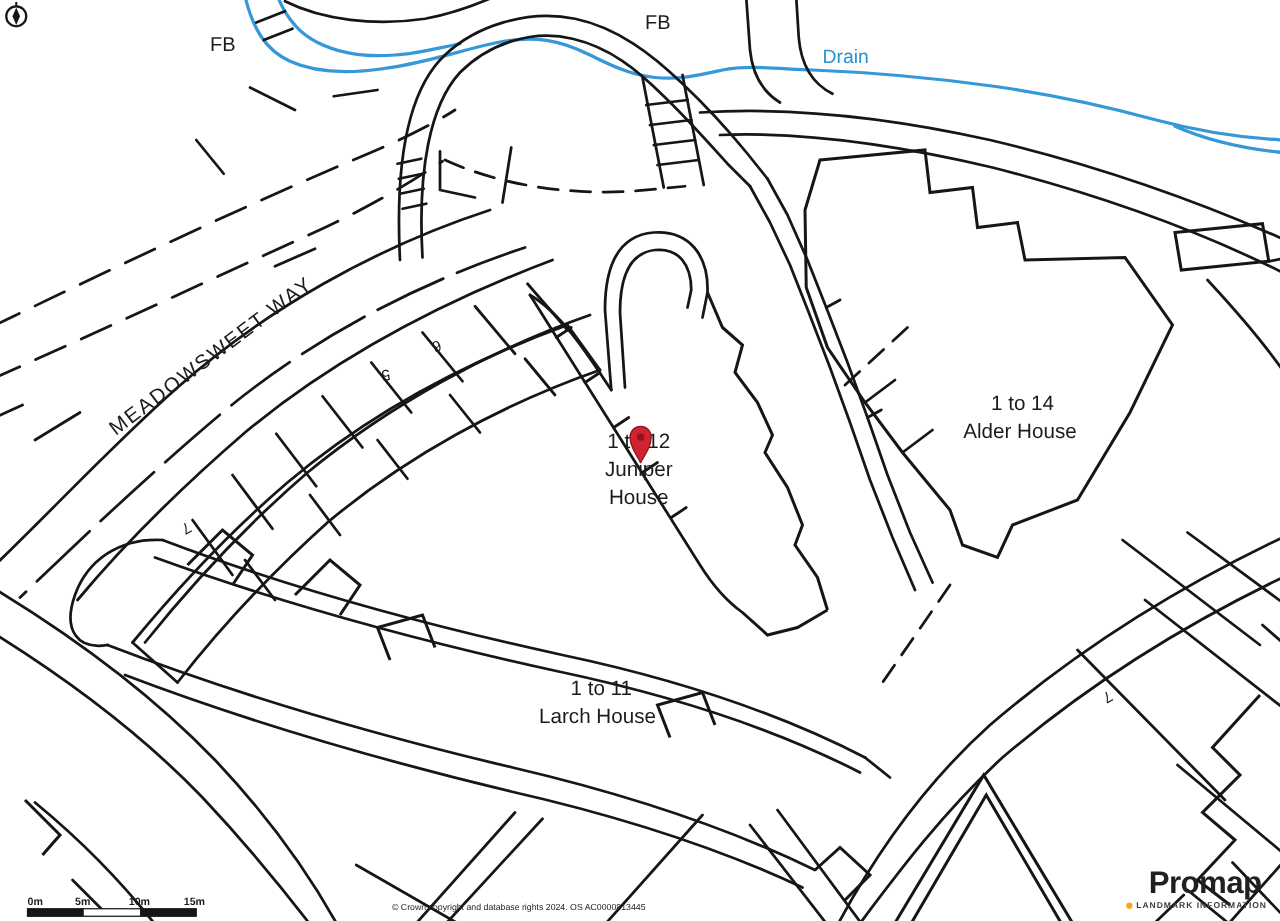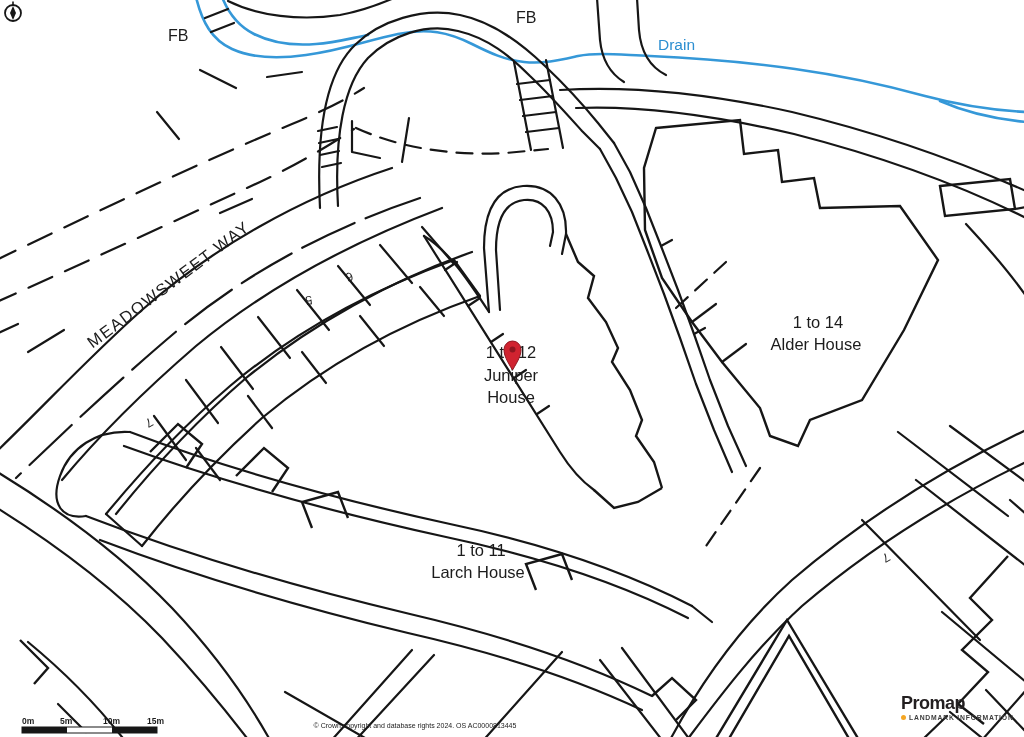--- a/index.html
+++ b/index.html
@@ -14,22 +14,22 @@
   .gapline{stroke-dasharray:58 12;}
   .map-text{fill:#1c1c1c;font-family:"Liberation Sans",sans-serif;}
   .lbl-fb{font-size:16px;}
   .lbl-drain{font-size:15.5px;fill:#2d8fd1;}
   .lbl-street{font-size:16.5px;letter-spacing:1.6px;}
   .lbl-house{font-size:16.5px;text-anchor:middle;}
   .lbl-num{font-size:12.5px;text-anchor:middle;}
   .scale-label{font-size:8.5px;font-weight:bold;}
   .attrib{font-size:7px;fill:#222;text-anchor:middle;}
   .promap{position:absolute;left:901px;top:694px;}
-  .promap-name{font-weight:800;font-size:18px;line-height:1;color:#231f20;letter-spacing:-0.5px;
-               font-family:"Liberation Sans",sans-serif;}
+  .promap-name{font-weight:800;font-size:25px;line-height:1;color:#231f20;letter-spacing:-0.5px;
+               font-family:"Liberation Sans",sans-serif;margin-left:18px;}
   .promap-tag{display:flex;align-items:center;gap:3px;margin-top:2px;}
   .promap-dot{width:5px;height:5px;border-radius:50%;background:#f5a623;}
   .promap-tag-text{font-size:6.8px;font-weight:700;color:#3c3c3c;letter-spacing:0.8px;
                    font-family:"Liberation Sans",sans-serif;}
 </style>
 </head>
 <body>
 
 <div class="stage">
 <svg width="1024" height="737" viewBox="0 0 1024 737">

